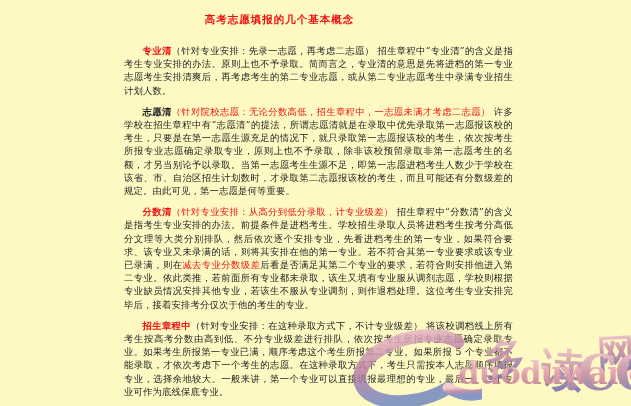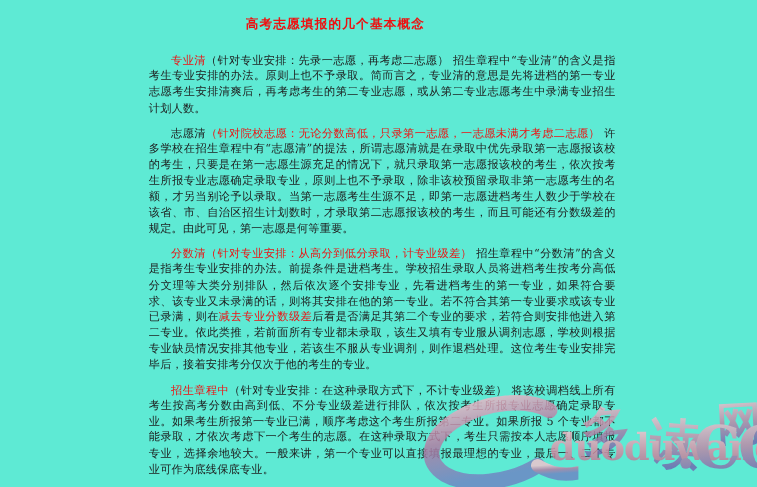--- a/index.html
+++ b/index.html
@@ -4,21 +4,21 @@
 <style>
   html, body {
     margin: 0;
     padding: 0;
     background: #ffffff;
   }
   #page {
     position: relative;
     width: 631px;
     height: 406px;
-    background: #5eead4;
+    background: #fef9c3;
     overflow: hidden;
     font-family: "DejaVu Serif", "Liberation Serif", serif;
   }
   #doc {
     position: absolute;
     top: 13px;
     left: 124px;
     width: 389px;
   }
   .doc-title {
@@ -34,21 +34,21 @@
   }
   .para {
     font-size: 9.3px;
     line-height: 13.2px;
     color: #1c1c1c;
     text-align: justify;
     text-indent: 2em;
     letter-spacing: 0.2px;
     margin: 0 0 8px 0;
   }
-  .para .term { font-weight: normal; }
+  .para .term { font-weight: bold; }
   .para .paren { font-weight: normal; }
   .red { color: #ee1111; }
   .dark { color: #1c1c1c; }
   
   #watermark {
     position: absolute;
     left: 0; top: 0;
     width: 631px; height: 406px;
     pointer-events: none;
     opacity: 0.82;
@@ -88,21 +88,21 @@
 </head>
 <body>
 
 <div id="page">
   <div id="doc">
 
     <h1 class="doc-title">高考志愿填报的几个基本概念</h1>
 
     <p class="para"><span class="term red">专业清</span><span class="paren dark">（针对专业安排：先录一志愿，再考虑二志愿）</span><span class="dark"> 招生章程中“专业清”的含义是指考生专业安排的办法。原则上也不予录取。简而言之，专业清的意思是先将进档的第一专业志愿考生安排清爽后，再考虑考生的第二专业志愿，或从第二专业志愿考生中录满专业招生计划人数。</span></p>
 
-    <p class="para"><span class="term dark">志愿清</span><span class="paren red">（针对院校志愿：无论分数高低，只录第一志愿，一志愿未满才考虑二志愿）</span><span class="dark"> 许多学校在招生章程中有“志愿清”的提法，所谓志愿清就是在录取中优先录取第一志愿报该校的考生，只要是在第一志愿生源充足的情况下，就只录取第一志愿报该校的考生，依次按考生所报专业志愿确定录取专业，原则上也不予录取，除非该校预留录取非第一志愿考生的名额，才另当别论予以录取。当第一志愿考生生源不足，即第一志愿进档考生人数少于学校在该省、市、自治区招生计划数时，才录取第二志愿报该校的考生，而且可能还有分数级差的规定。由此可见，第一志愿是何等重要。</span></p>
+    <p class="para"><span class="term dark">志愿清</span><span class="paren red">（针对院校志愿：无论分数高低，招生章程中，一志愿未满才考虑二志愿）</span><span class="dark"> 许多学校在招生章程中有“志愿清”的提法，所谓志愿清就是在录取中优先录取第一志愿报该校的考生，只要是在第一志愿生源充足的情况下，就只录取第一志愿报该校的考生，依次按考生所报专业志愿确定录取专业，原则上也不予录取，除非该校预留录取非第一志愿考生的名额，才另当别论予以录取。当第一志愿考生生源不足，即第一志愿进档考生人数少于学校在该省、市、自治区招生计划数时，才录取第二志愿报该校的考生，而且可能还有分数级差的规定。由此可见，第一志愿是何等重要。</span></p>
 
     <p class="para"><span class="term red">分数清</span><span class="paren red">（针对专业安排：从高分到低分录取，计专业级差）</span><span class="dark"> 招生章程中“分数清”的含义是指考生专业安排的办法。前提条件是进档考生。学校招生录取人员将进档考生按考分高低分文理等大类分别排队，然后依次逐个安排专业，先看进档考生的第一专业，如果符合要求、该专业又未录满的话，则将其安排在他的第一专业。若不符合其第一专业要求或该专业已录满，则在</span><span class="red">减去专业分数级差</span><span class="dark">后看是否满足其第二个专业的要求，若符合则安排他进入第二专业。依此类推，若前面所有专业都未录取，该生又填有专业服从调剂志愿，学校则根据专业缺员情况安排其他专业，若该生不服从专业调剂，则作退档处理。这位考生专业安排完毕后，接着安排考分仅次于他的考生的专业。</span></p>
 
     <p class="para"><span class="term red">招生章程中</span><span class="paren dark">（针对专业安排：在这种录取方式下，不计专业级差）</span><span class="dark"> 将该校调档线上所有考生按高考分数由高到低、不分专业级差进行排队，依次按考生所报专业志愿确定录取专业。如果考生所报第一专业已满，顺序考虑这个考生所报第二专业。如果所报 5 个专业都不能录取，才依次考虑下一个考生的志愿。在这种录取方式下，考生只需按本人志愿顺序填报专业，选择余地较大。一般来讲，第一个专业可以直接填报最理想的专业，最后一、二个专业可作为底线保底专业。</span></p>
 
   </div>
 
   <div id="watermark">
     <svg id="wm-swoosh" width="150" height="85" viewBox="0 0 150 85">
       <defs>

